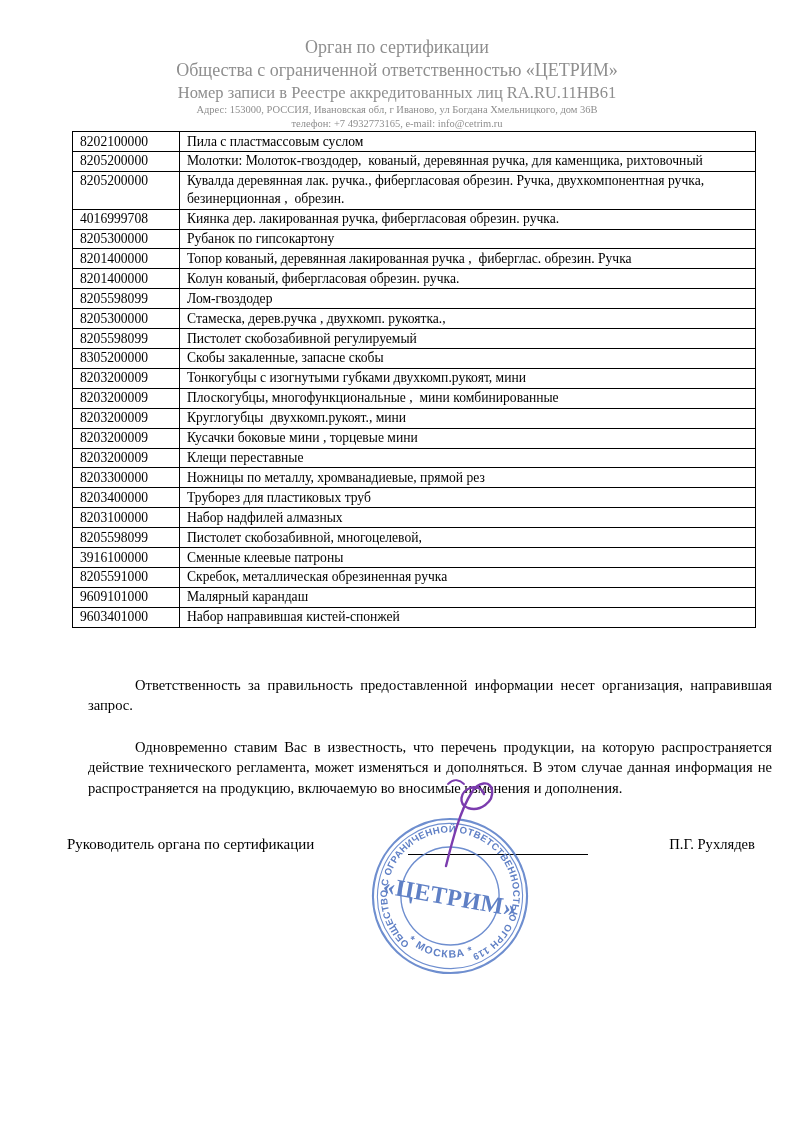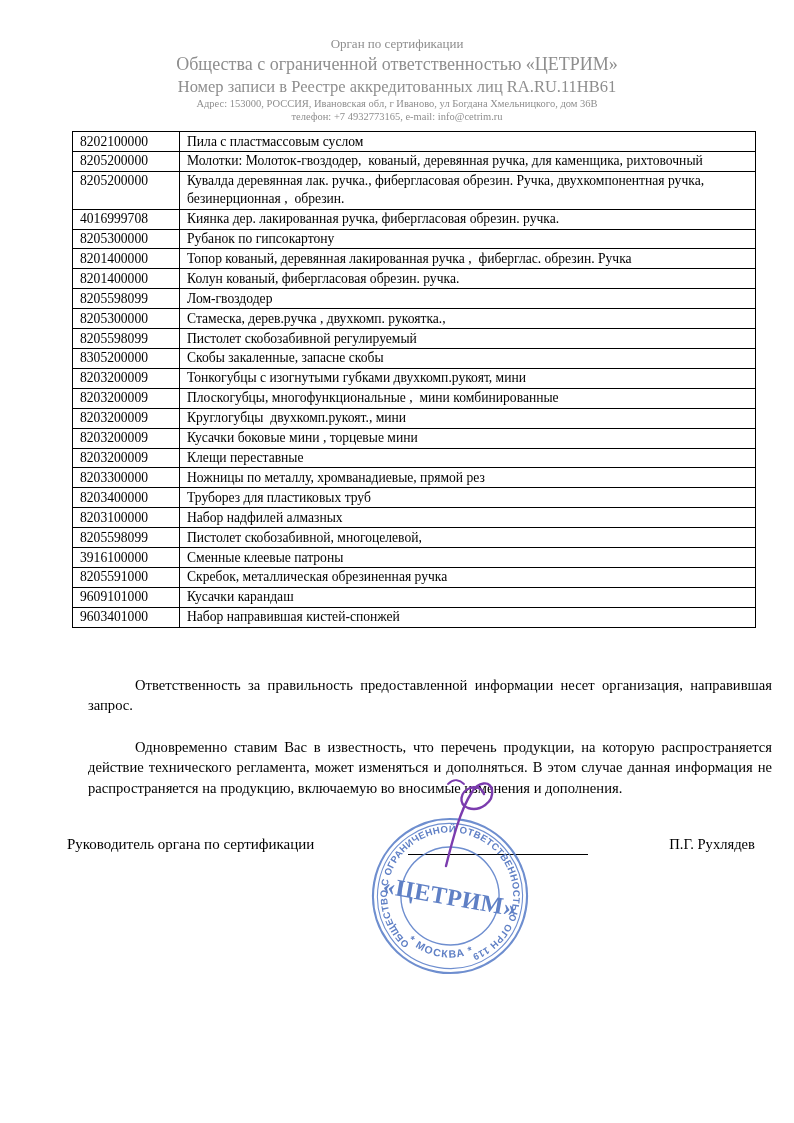--- a/index.html
+++ b/index.html
@@ -9,21 +9,21 @@
     background:#ffffff;
     font-family:"Liberation Serif","DejaVu Serif",serif;
     color:#000;
     overflow:hidden;
   }
   
   .doc-header{
     position:absolute;top:36px;left:0;width:794px;
     text-align:center;color:#8e8e8e;line-height:1.28;
   }
-  .doc-header .h-line1{font-size:13px;}
+  .doc-header .h-line1{font-size:18px;}
   .doc-header .h-line2{font-size:18px;}
   .doc-header .h-line3{font-size:16.5px;}
   .doc-header .h-small{font-size:10.5px;line-height:1.3;}
   
   .product-table{
     position:absolute;left:72px;top:131px;width:684px;
     border-collapse:collapse;
     font-size:13.6px;
     border-radius:10px;
   }
@@ -179,21 +179,21 @@
         <tr>
           <td class="code-cell">3916100000</td>
           <td class="desc-cell">Сменные клеевые патроны</td>
         </tr>
         <tr>
           <td class="code-cell">8205591000</td>
           <td class="desc-cell">Скребок, металлическая обрезиненная ручка</td>
         </tr>
         <tr>
           <td class="code-cell">9609101000</td>
-          <td class="desc-cell">Кусачки карандаш</td>
+          <td class="desc-cell">Малярный карандаш</td>
         </tr>
         <tr>
           <td class="code-cell">9603401000</td>
           <td class="desc-cell">Набор направившая кистей-спонжей</td>
         </tr>
       </tbody>
   </table>
 
   <p class="body-paragraph para-1">Ответственность за правильность предоставленной информации несет организация, направившая запрос.</p>
   <p class="body-paragraph para-2">Одновременно ставим Вас в известность, что перечень продукции, на которую распространяется действие технического регламента, может изменяться и дополняться. В этом случае данная информация не распространяется на продукцию, включаемую во вносимые изменения и дополнения.</p>

